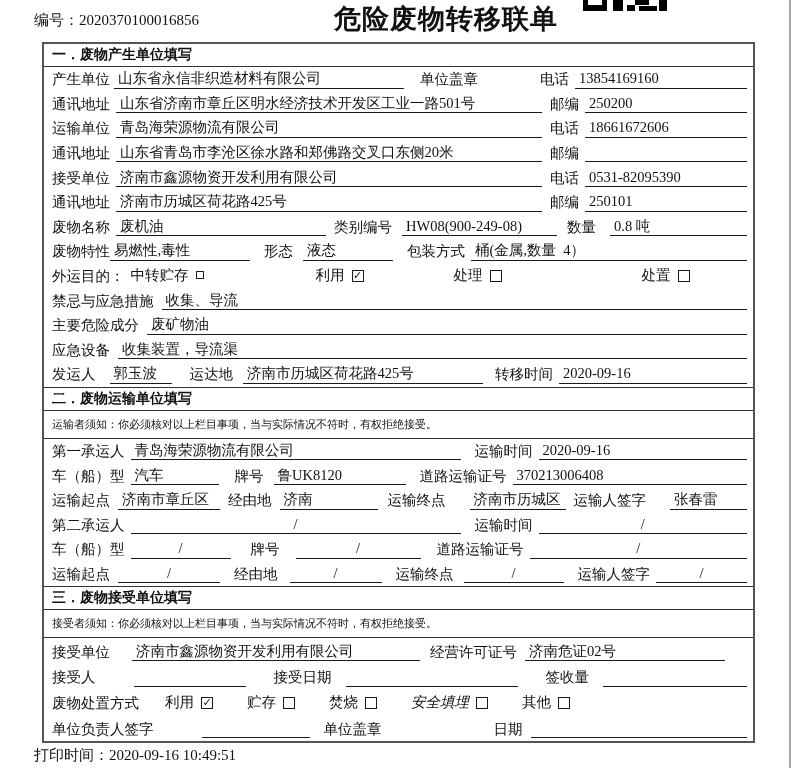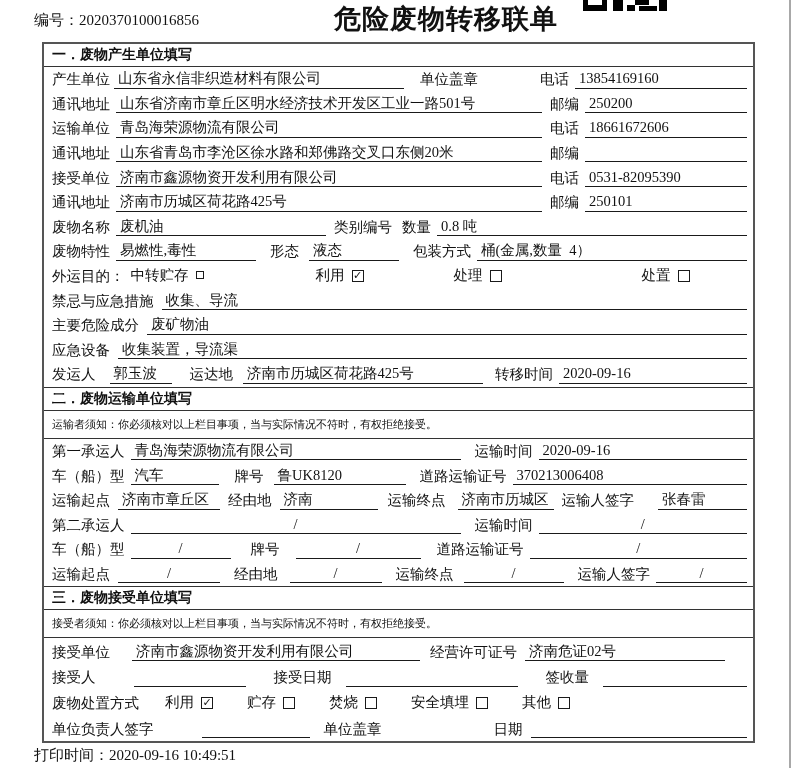--- a/index.html
+++ b/index.html
@@ -121,26 +121,27 @@
       <div class="row">
         <span class="lbl">通讯地址</span>
         <span class="val" style="width: 426px; margin-left: 6px;">济南市历城区荷花路425号</span>
         <span class="lbl" style="margin-left: 8px;">邮编</span>
         <span class="val grow" style="margin-left: 6px;">250101</span>
       </div>
       <div class="row">
         <span class="lbl">废物名称</span>
         <span class="val" style="width: 210px; margin-left: 6px;">废机油</span>
         <span class="lbl" style="margin-left: 8px;">类别编号</span>
+        <span class="val" style="width: 155px; margin-left: 10px;">HW08(900-249-08)</span>
         <span class="lbl" style="margin-left: 10px;">数量</span>
-        <span class="val grow" style="margin-left: 6px;">0.8 吨</span>
+        <span class="val grow" style="margin-left: 14px;">0.8 吨</span>
       </div>
       <div class="row">
         <span class="lbl">废物特性</span>
-        <span class="val" style="width: 140px; margin-left: 6px;">易燃性,毒性</span>
+        <span class="val" style="width: 140px; ">易燃性,毒性</span>
         <span class="lbl" style="margin-left: 14px;">形态</span>
         <span class="val" style="width: 90px; margin-left: 10px;">液态</span>
         <span class="lbl" style="margin-left: 14px;">包装方式</span>
         <span class="val grow" style="margin-left: 6px;">桶(金属,数量  4）</span>
       </div>
       <div class="row">
         <span class="lbl">外运目的：</span>
         <span class="chk" style="margin-left: 6px;">
           <span class="lbl">中转贮存</span>
           <span class="box small"></span>
@@ -195,21 +196,21 @@
         <span class="val" style="width: 132px; margin-left: 10px;">鲁UK8120</span>
         <span class="lbl" style="margin-left: 14px;">道路运输证号</span>
         <span class="val grow" style="margin-left: 6px;">370213006408</span>
       </div>
       <div class="row">
         <span class="lbl">运输起点</span>
         <span class="val" style="width: 102px; margin-left: 8px;">济南市章丘区</span>
         <span class="lbl" style="margin-left: 8px;">经由地</span>
         <span class="val" style="width: 98px; margin-left: 8px;">济南</span>
         <span class="lbl" style="margin-left: 10px;">运输终点</span>
-        <span class="val" style="width: 96px; margin-left: 12px;">济南市历城区</span>
+        <span class="val" style="width: 96px; margin-left: 24px;">济南市历城区</span>
         <span class="lbl" style="margin-left: 8px;">运输人签字</span>
         <span class="val grow" style="margin-left: 24px;">张春雷</span>
       </div>
       <div class="row">
         <span class="lbl">第二承运人</span>
         <span class="val slash" style="width: 330px; margin-left: 6px;">/</span>
         <span class="lbl" style="margin-left: 14px;">运输时间</span>
         <span class="val grow slash" style="margin-left: 6px;">/</span>
       </div>
       <div class="row">
@@ -255,21 +256,21 @@
           <span class="box">✓</span>
         </span>
         <span class="chk" style="margin-left: 34px;">
           <span class="lbl">贮存</span>
           <span class="box"></span>
         </span>
         <span class="chk" style="margin-left: 34px;">
           <span class="lbl">焚烧</span>
           <span class="box"></span>
         </span>
-        <span class="chk" style="margin-left: 34px;">
+        <span class="chk" style="margin-left: 34px; font-style: italic;">
           <span class="lbl">安全填埋</span>
           <span class="box"></span>
         </span>
         <span class="chk" style="margin-left: 34px;">
           <span class="lbl">其他</span>
           <span class="box"></span>
         </span>
       </div>
       <div class="row">
         <span class="lbl">单位负责人签字</span>

